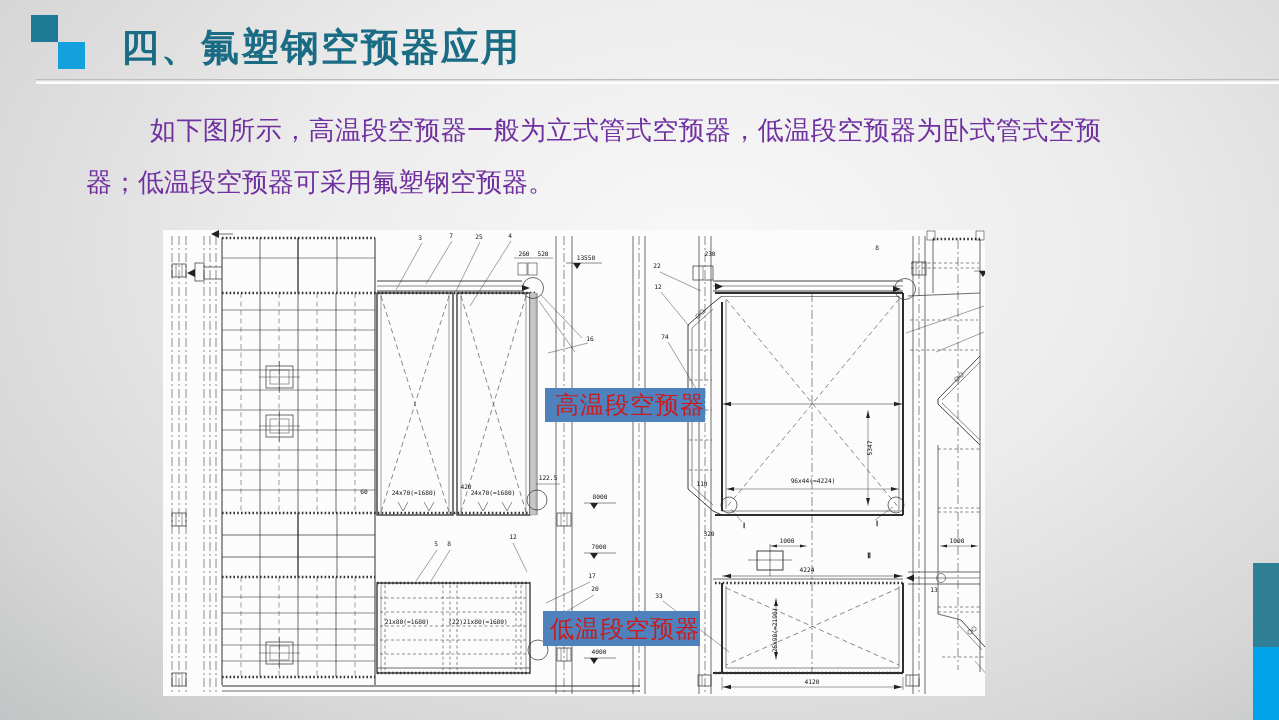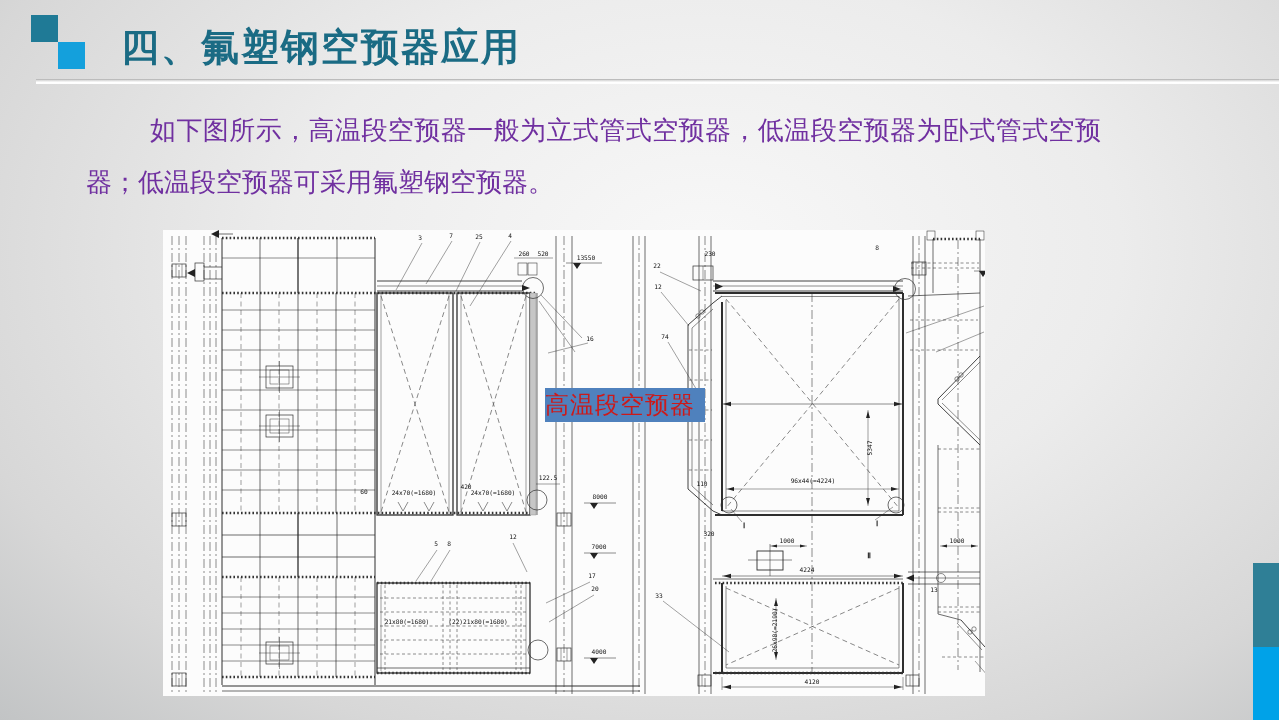--- a/index.html
+++ b/index.html
@@ -12,21 +12,21 @@
   .sq-front{left:58px;top:42px;width:27px;height:27px;background:var(--c-accent-square-front,#14a0dc);}
   .slide-title{position:absolute;left:121px;top:22px;font-size:38px;font-weight:bold;
        letter-spacing:2px;color:var(--c-title,#1a6b84);white-space:nowrap;}
   .rule{position:absolute;left:36px;right:0;top:79px;height:5px;
        background:linear-gradient(to bottom,#ababab 0%,#e6e6e6 35%,#ffffff 70%,#fdfdfd 100%);}
   .body-text{position:absolute;left:86px;top:104px;width:1015px;font-size:26px;line-height:52px;
        color:var(--c-body-text,#7030a0);text-indent:64px;text-align:justify;}
   .diagram-panel{position:absolute;left:163px;top:230px;width:822px;height:466px;background:#fcfcfc;}
   .diagram-panel svg{display:block;}
   .ap-label{position:absolute;background:var(--c-label-bg,#4f81bd);color:var(--c-label-text,#cc1a1a);
-       font-size:24px;letter-spacing:1px;text-align:left;white-space:nowrap;}
+       font-size:24px;letter-spacing:1px;text-align:right;white-space:nowrap;}
   .ap-label.high{left:545px;top:388px;width:160px;height:34px;line-height:34px;}
   .ap-label.low{left:543px;top:611px;width:157px;height:35px;line-height:35px;}
   .side-bar{position:absolute;left:1253px;width:26px;}
   .side-bar.teal{top:563px;height:84px;background:var(--c-side-bar-teal,#2f7f96);}
   .side-bar.blue{top:647px;height:73px;background:var(--c-side-bar-blue,#00a2e8);}
   
   .k{stroke:#2e2e2e;stroke-width:.7;fill:none;}
   .w4{stroke-width:.45;} .w5{stroke-width:.55;} .w9{stroke-width:.9;}
   .k1{stroke-width:1;} .th{stroke-width:1.3;} .k2{stroke-width:2;}
   .dd{stroke-dasharray:9 3 2 3;stroke-width:.55;}
@@ -441,16 +441,17 @@
           <text x="934" y="592">13</text>
           <text x="812" y="684">4120</text>
           <text x="744" y="528" class="big">Ⅰ</text>
           <text x="877" y="526" class="big">Ⅰ</text>
           <text x="869" y="558" class="big">Ⅱ</text>
         </g>
     </svg>
   </div>
 
   <div class="ap-label high">高温段空预器</div>
+  <div class="ap-label low">低温段空预器</div>
 
   <div class="side-bar teal"></div>
   <div class="side-bar blue"></div>
 </div>
 
 </body></html>

